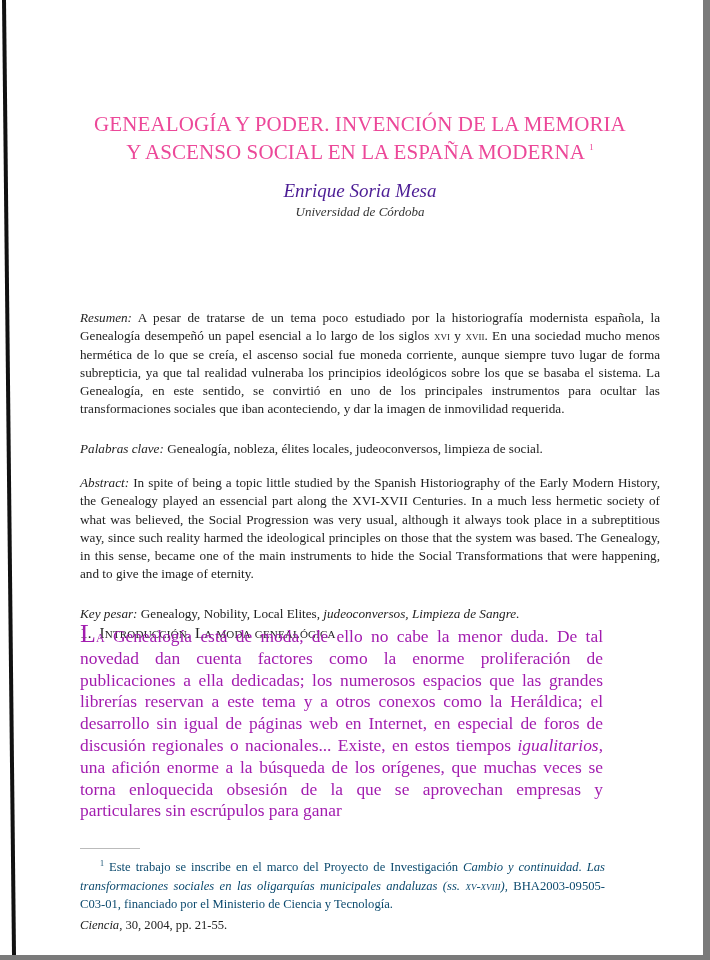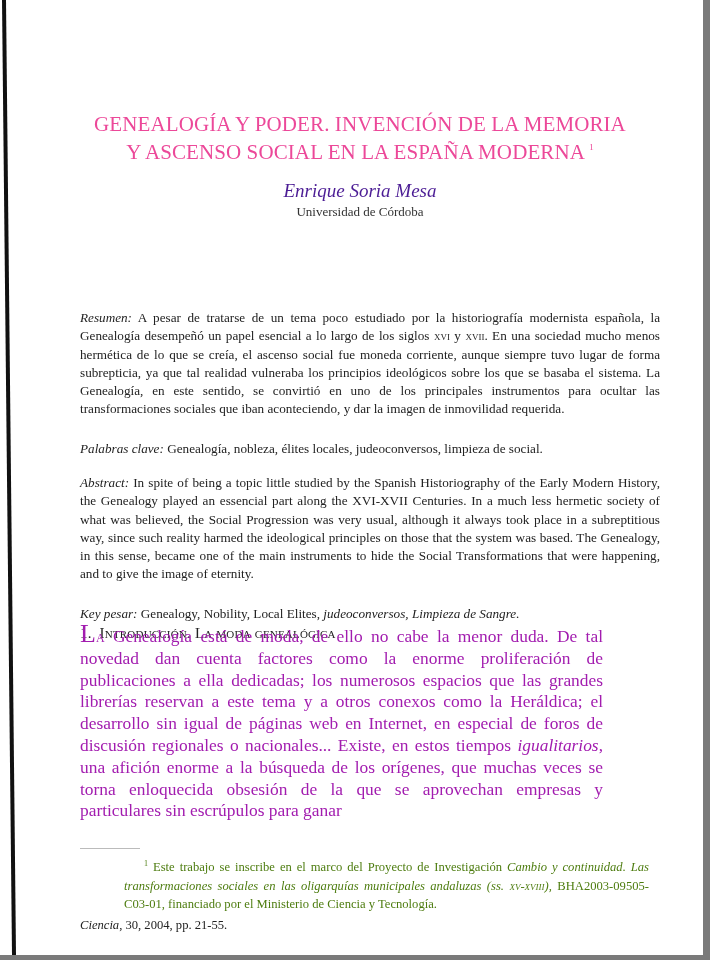--- a/index.html
+++ b/index.html
@@ -24,21 +24,21 @@
       text-align: center; font-size: 21px; line-height: 23px; letter-spacing: 0.1px;
       color: #ec4899;
     }
     .title sup { font-size: 9px; vertical-align: 9px; }
     .author {
       position: absolute; top: 180px; left: 60px; width: 600px;
       text-align: center; font-style: italic; font-size: 19px; color: #4c1d95;
     }
     .affil {
       position: absolute; top: 204px; left: 60px; width: 600px;
-      text-align: center; font-size: 13px; color: #333;
+      text-align: center; font-size: 13px; color: #333; font-style: italic;
     }
     .block {
       position: absolute; left: 80px; width: 580px;
       font-size: 13.2px; line-height: 18.3px; text-align: justify; color: #222; margin-top: 36px;
     }
     .block .label { font-style: italic; }
     .sc { font-variant: small-caps; }
     #resumen { top: 273px; }
     #palabras { top: 404px; }
     #abstract { top: 438px; }
@@ -51,23 +51,22 @@
       position: absolute; top: 625px; left: 80px; width: 523px;
       font-size: 17.4px; line-height: 21.8px; text-align: justify; color: #a21caf;
     }
     .dropcap { font-size: 26px; line-height: 18px; }
     .dropcap-sc { font-variant: small-caps; }
     .fn-rule {
       position: absolute; top: 848px; left: 80px; width: 60px; height: 1px; background: #bbb;
     }
     .footnote {
       position: absolute; top: 855px; left: 80px; width: 525px;
-      font-size: 12.6px; line-height: 18.6px; text-align: justify; color: #4d7c0f;
+      font-size: 12.6px; line-height: 18.6px; text-align: justify; color: #0c4a6e;
       text-indent: 20px;
-      margin-left: 44px;
     }
     .footnote sup { font-size: 8px; vertical-align: 5px; }
     .footnote i { font-style: italic; }
     .journal-ref {
       position: absolute; top: 918px; left: 80px; font-size: 12.6px; color: #222;
     }
     .journal-ref i { font-style: italic; }
   </style>
 </head>
 <body>

